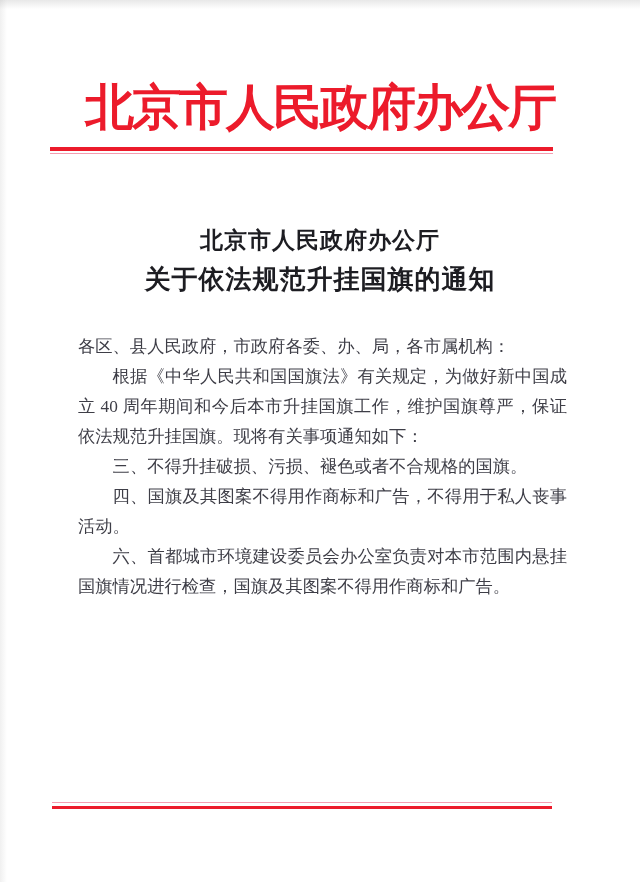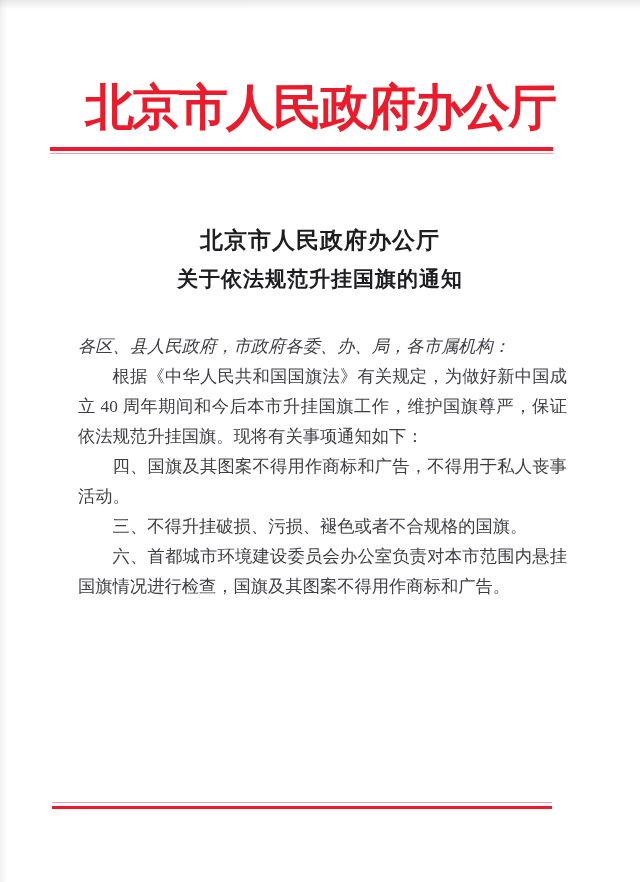--- a/index.html
+++ b/index.html
@@ -47,31 +47,31 @@
   .rule-top .gap { height: 2px; }
   .rule-top .thin { height: 1.4px; background: var(--rule-pink, #f59db0); }
   .doc-title {
     position: absolute;
     top: 222px; left: 0; right: 0;
     text-align: center;
     font-weight: 700;
     color: var(--title-text, #1d1d22);
   }
   .doc-title .line1 { font-size: 23px; line-height: 37px; letter-spacing: 1px; }
-  .doc-title .line2 { font-size: 21px; line-height: 41px; letter-spacing: 1px; }
+  .doc-title .line2 { font-size: 26px; line-height: 41px; letter-spacing: 1px; }
   .body-text {
     position: absolute;
     top: 332px; left: 78px; width: 489px;
     font-size: 17.3px;
     line-height: 30px;
     color: var(--body-text, #3e3e47);
     text-align: justify;
   }
   .body-text p { text-indent: 2em; }
-  .body-text p.salutation { text-indent: 0; font-style: italic; }
+  .body-text p.salutation { text-indent: 0; }
   .rule-bottom {
     position: absolute;
     top: 802px; left: 52px; width: 500px;
   }
   .rule-bottom .thin { height: 1.4px; background: var(--rule-pink, #f59db0); }
   .rule-bottom .gap { height: 2.2px; }
   .rule-bottom .thick { height: 3.6px; background: var(--accent-red, #ec1b2b); }
 </style>
 </head>
 <body>
@@ -89,22 +89,22 @@
   </div>
 
   <div class="doc-title">
     <div class="line1">北京市人民政府办公厅</div>
     <div class="line2">关于依法规范升挂国旗的通知</div>
   </div>
 
   <div class="body-text">
     <p class="salutation">各区、县人民政府，市政府各委、办、局，各市属机构：</p>
     <p>根据《中华人民共和国国旗法》有关规定，为做好新中国成立 40 周年期间和今后本市升挂国旗工作，维护国旗尊严，保证依法规范升挂国旗。现将有关事项通知如下：</p>
+    <p>三、不得升挂破损、污损、褪色或者不合规格的国旗。</p>
     <p>四、国旗及其图案不得用作商标和广告，不得用于私人丧事活动。</p>
-    <p>三、不得升挂破损、污损、褪色或者不合规格的国旗。</p>
     <p>六、首都城市环境建设委员会办公室负责对本市范围内悬挂国旗情况进行检查，国旗及其图案不得用作商标和广告。</p>
   </div>
 
   <div class="rule-bottom">
     <div class="thin"></div>
     <div class="gap"></div>
     <div class="thick"></div>
   </div>
 </div>
 

